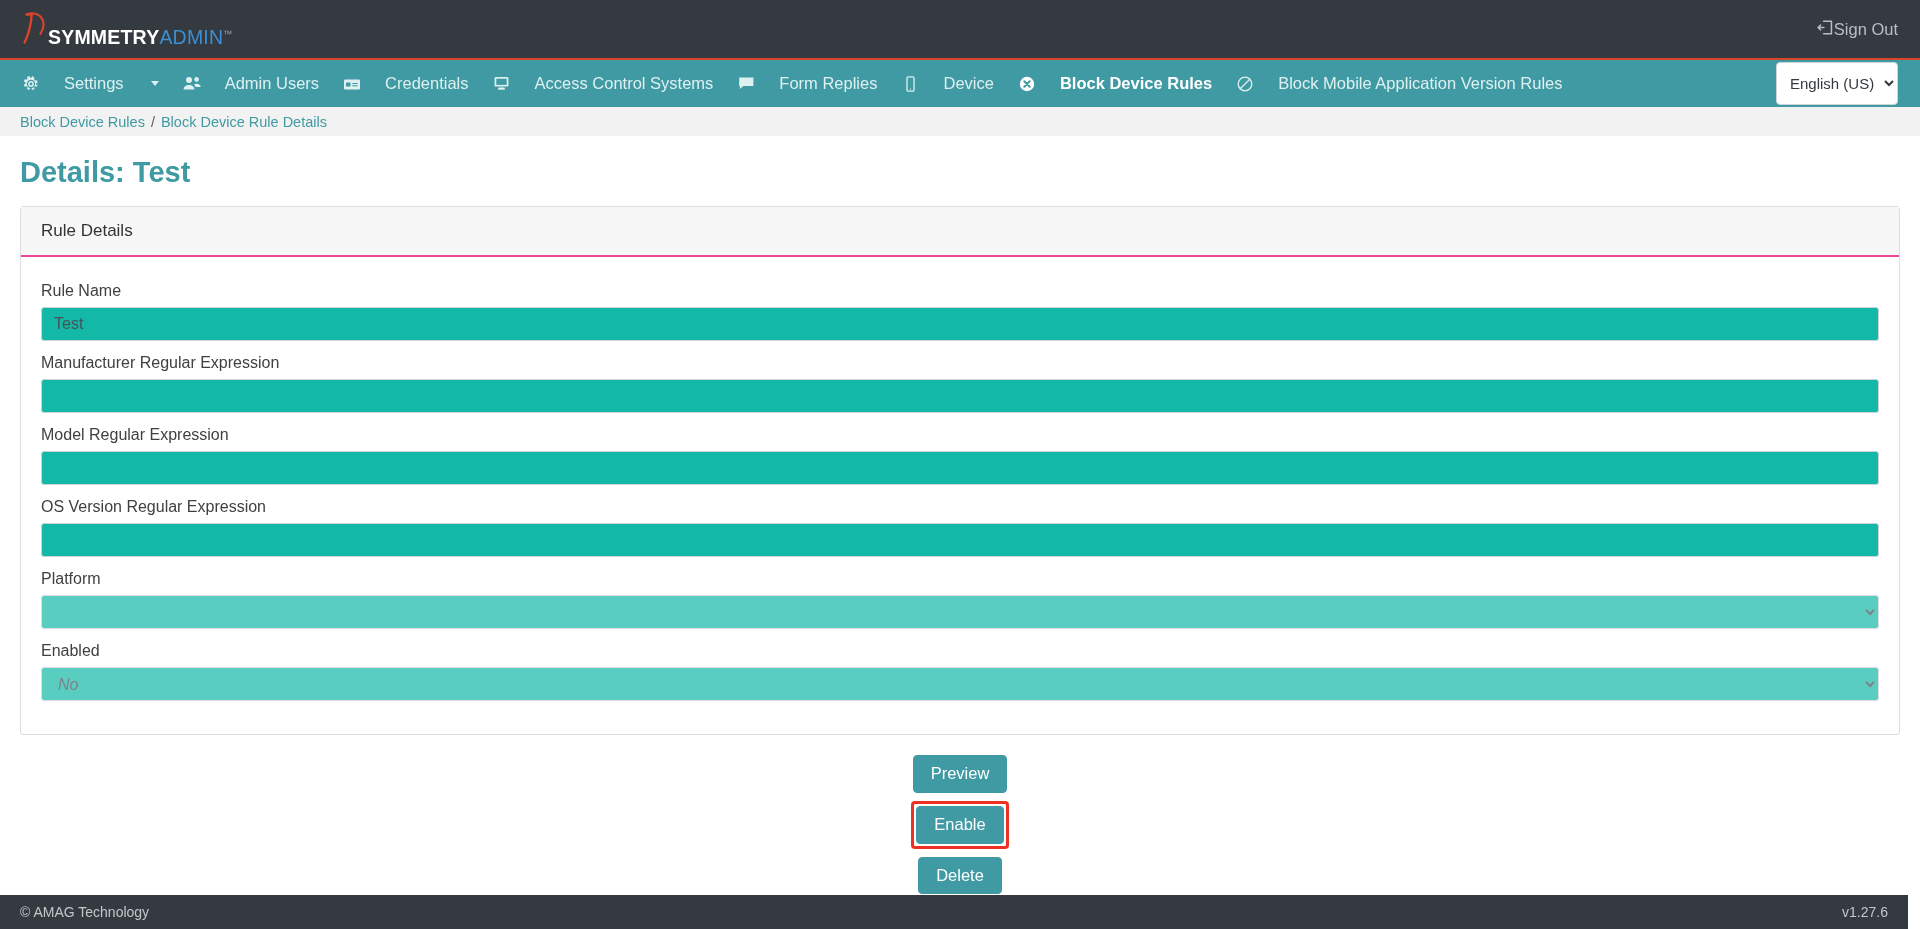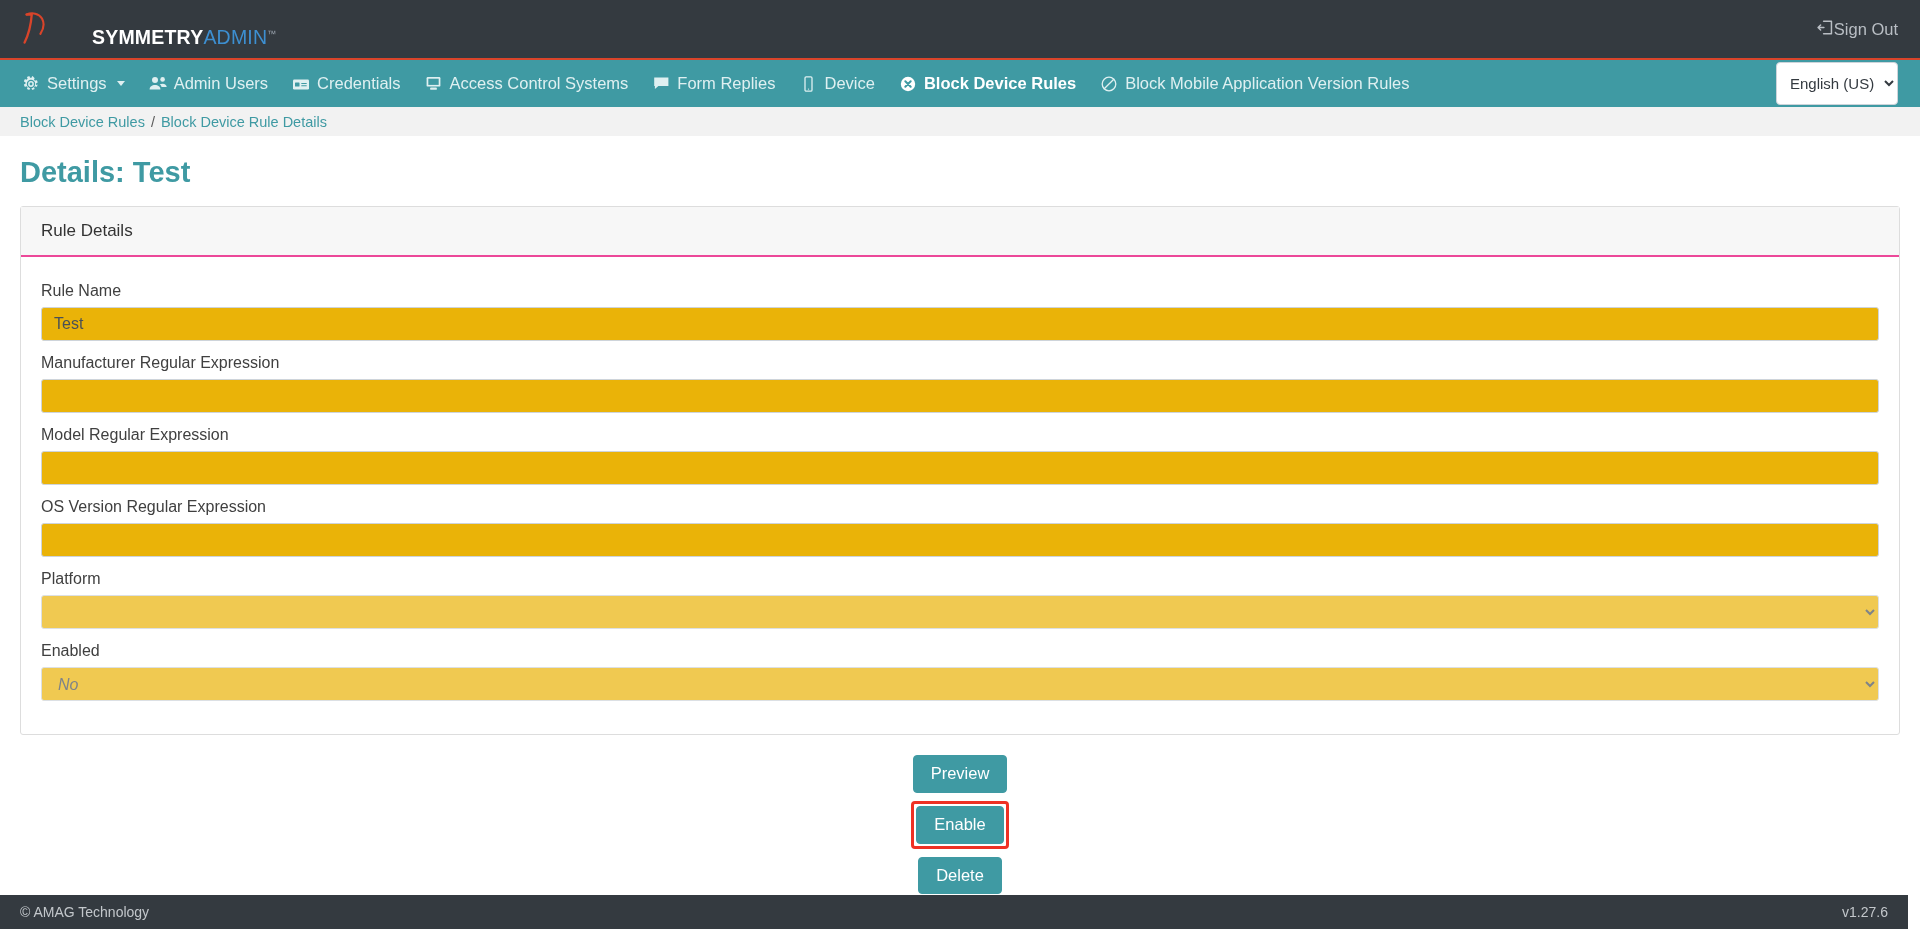--- a/index.html
+++ b/index.html
@@ -28,21 +28,20 @@
     gap: 2px;
     user-select: none;
   }
   .brand-mark { display: block; }
   .brand-text {
     font-size: 19.5px;
     letter-spacing: 0.2px;
     line-height: 1;
     position: relative;
     top: -1px;
-    margin-left: 44px;
   }
   .brand-text .b1 { color: #ffffff; font-weight: 600; }
   .brand-text .b2 { color: #3d8fd1; font-weight: 400; }
   .brand-text .tm { color: #9aa3ad; font-size: 9px; vertical-align: super; }
 
   .signout {
     display: flex; align-items: center; 
     color: #b9bec4;
     font-size: 16.5px;
     text-decoration: none;
@@ -53,21 +52,21 @@
   .navbar {
     height: 47px;
     background: #3f9aa3;
     display: flex;
     align-items: center;
     padding: 0 22px;
     position: relative;
   }
   .nav-items { display: flex; align-items: center; gap: 0px; flex: 1 1 auto; }
   .nav-item {
-    display: flex; align-items: center; gap: 7px;
+    display: flex; align-items: center; gap: 24px;
     color: #dff0f1;
     font-size: 16.5px;
     padding: 0 12px;
     height: 47px;
     cursor: pointer;
     white-space: nowrap;
     text-decoration: none;
   }
   .nav-item:first-child { padding-left: 0; }
   .nav-item.active { color: #ffffff; font-weight: 700; }
@@ -132,21 +131,21 @@
   .form-label {
     display: block;
     font-size: 16px;
     color: #404040;
     margin: 9px 0 7px 0;
   }
   .form-control {
     display: block;
     width: 100%;
     height: 34px;
-    background: #eab308;
+    background: #14b8a6;
     border: 1px solid #ced4da;
     border-radius: 3px;
     color: #495057;
     font-size: 16px;
     font-family: "Liberation Sans", sans-serif;
     padding: 0 12px;
     line-height: 32px;
   }
   select.form-control {
     padding: 0 8px 0 12px;

